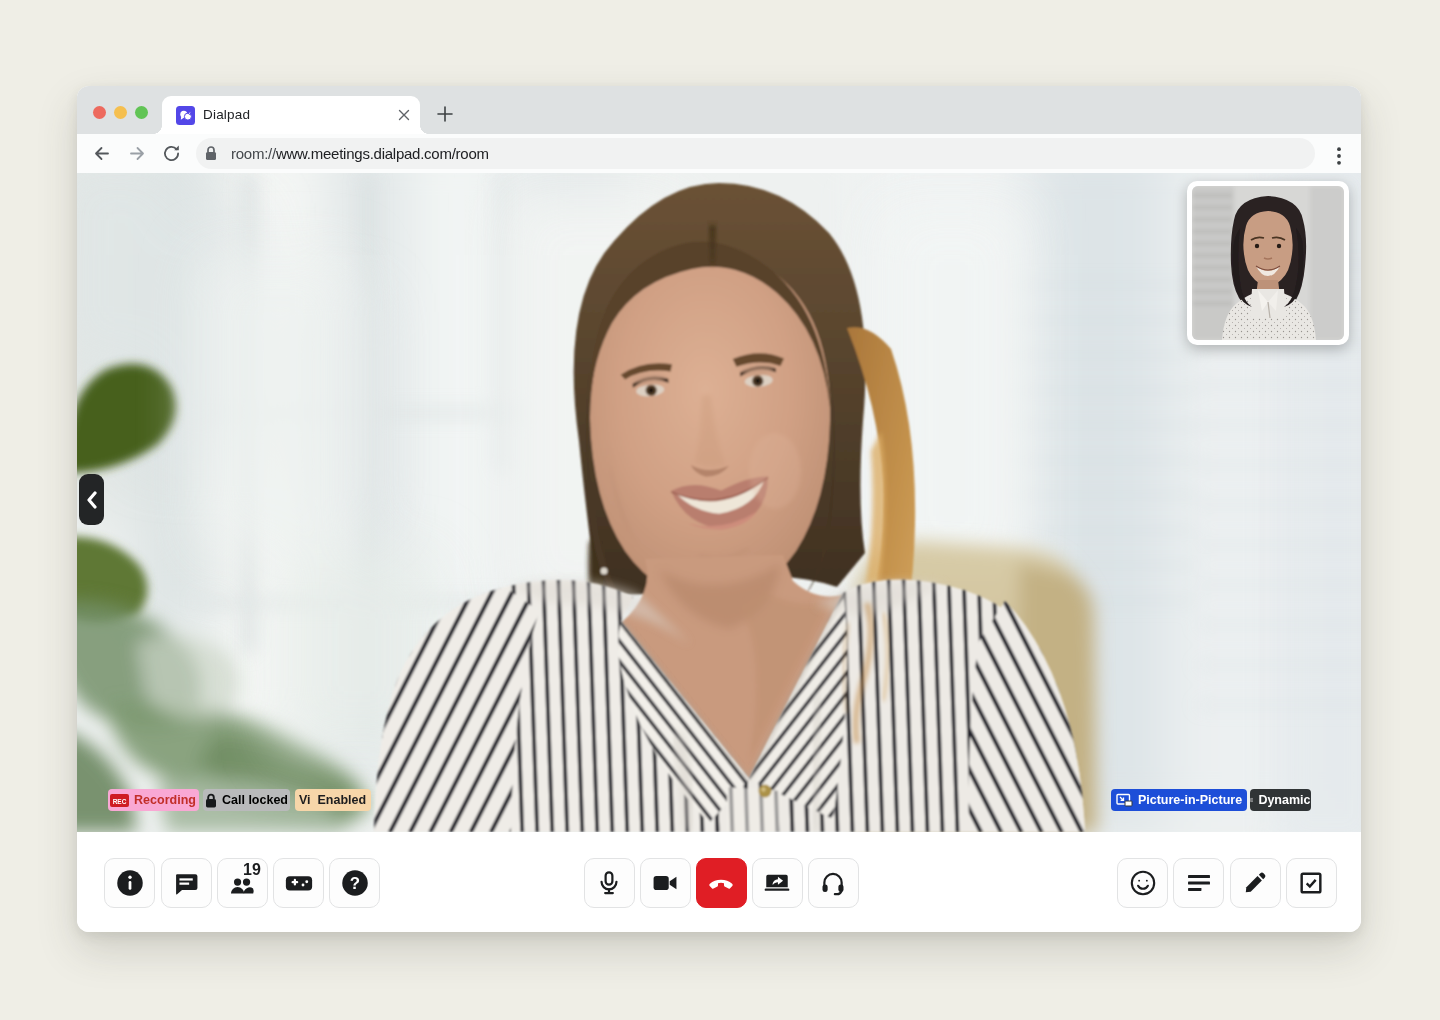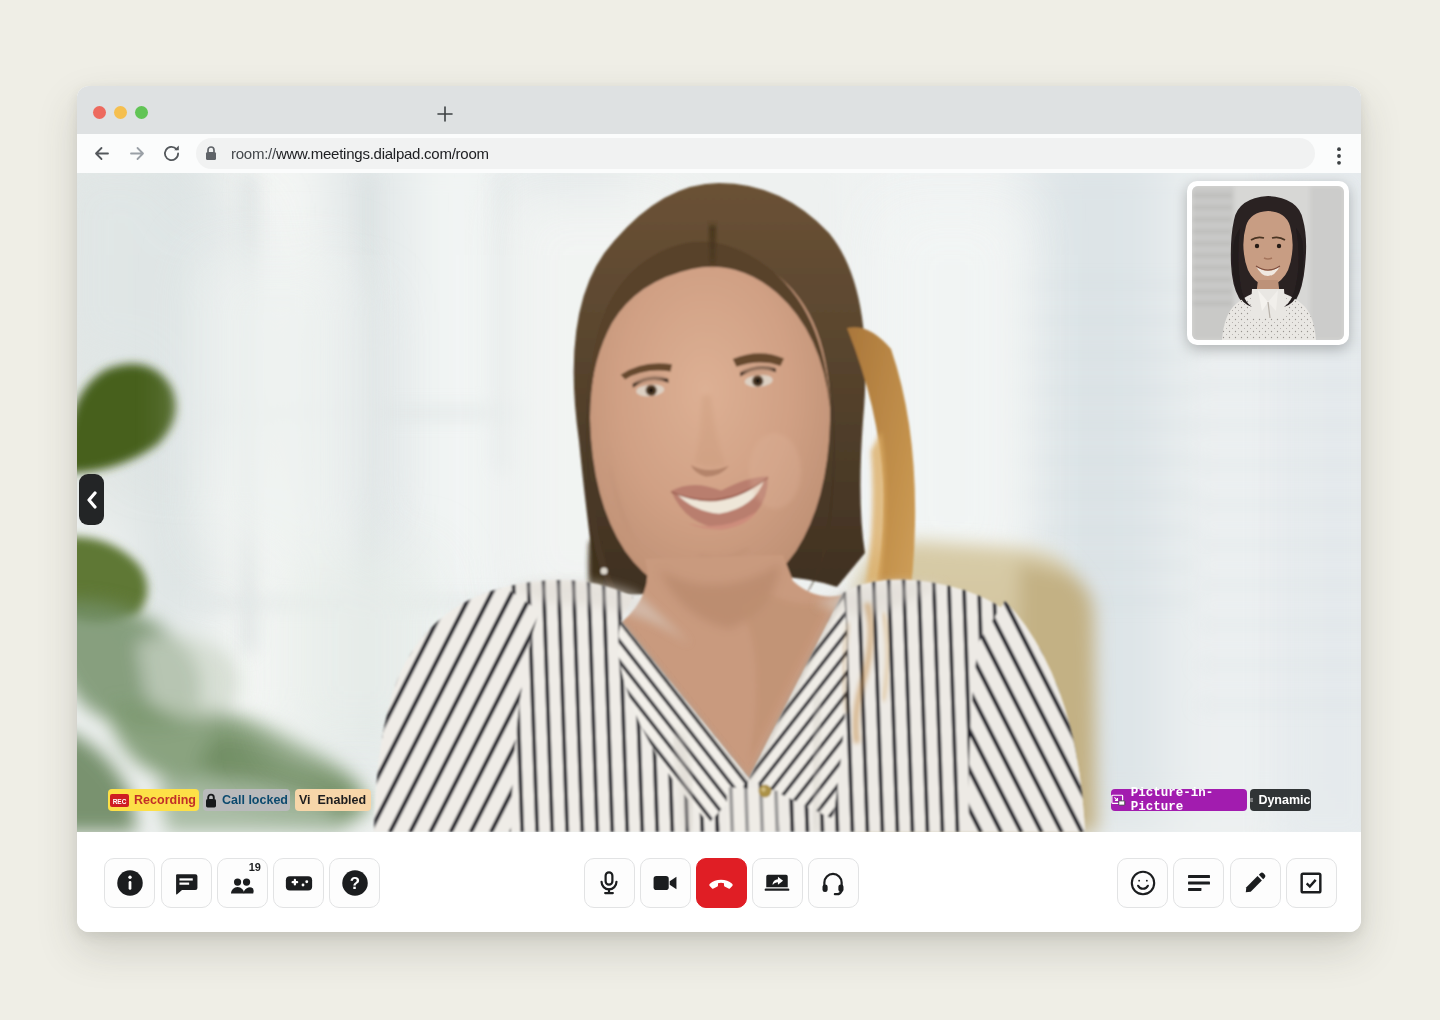--- a/index.html
+++ b/index.html
@@ -24,38 +24,51 @@
   .pill { position:absolute; left:119px; top:4px; width:1119px; height:31px; background:#f1f2f2; border-radius:16px; }
   .url { position:absolute; left:35px; top:6.5px; font-size:15px; letter-spacing:-0.25px; color:#202124; white-space:nowrap; }
   .url .scheme { color:#44484c; }
   .dots { position:absolute; right:20px; top:13px; }
   
   .content { position:absolute; left:0; top:87px; width:1284px; height:659px; background:#e8ecec; overflow:hidden; }
   .chev { position:absolute; left:2px; top:301px; width:25px; height:51px; background:#232526; border-radius:9px;
           display:flex; align-items:center; justify-content:center; }
   .badge { position:absolute; height:22px; border-radius:4px; display:flex; align-items:center;
            justify-content:center; font-size:12.5px; font-weight:bold; }
-  .b-rec { left:30.5px; top:616px; width:91px; background:#fde047; color:#c22e28; }
-  .b-lock { left:126px; top:616px; width:87px; background:#b9babb; color:#0c4a6e; }
+  .b-rec { left:30.5px; top:616px; width:91px; background:#f9a8d4; color:#c22e28; }
+  .b-lock { left:126px; top:616px; width:87px; background:#b9babb; color:#000000; }
   .b-vi  { left:217.5px; top:616px; width:76px; background:#f7d6a9; color:#1d1d1f; }
-  .b-pip { left:1034px; top:616px; width:136px; background:#a21caf; color:#fff;font-family:Liberation Mono, monospace; }
+  .b-pip { left:1034px; top:616px; width:136px; background:#1d4ed8; color:#fff; }
   .b-dyn { left:1172.5px; top:616px; width:61px; background:#303436; color:#fff; }
   
   .toolbar { position:absolute; left:0; top:746px; width:1284px; height:100px; background:#fff; }
   .btn { position:absolute; top:26px; width:51px; height:50px; background:#fdfdfd;
          border:1px solid #e2e3e4; border-radius:10px; display:flex; align-items:center; justify-content:center; }
   .btn.red { background:#e01e25; border-color:#e01e25; }
 </style>
 </head>
 <body>
 <div class="win">
   <div class="tabbar">
     <div class="tl" style="left:16px; background:#ed6a5e;"></div>
     <div class="tl" style="left:37px; background:#f5bf4f;"></div>
     <div class="tl" style="left:58px; background:#61c455;"></div>
+    <div class="tab">
+      <svg style="position:absolute;left:14px;top:10px" width="19" height="19" viewBox="0 0 19 19">
+        <rect width="19" height="19" rx="3.5" fill="#5347e8"></rect>
+        <circle cx="7.8" cy="8.2" r="3.5" fill="#fff"></circle>
+        <path d="M5.2 10.4 L4.8 13.8 L8.2 11.6 Z" fill="#fff"></path>
+        <circle cx="11.9" cy="10.6" r="3.5" fill="#fff" stroke="#5347e8" stroke-width="1"></circle>
+        <path d="M14.2 8.6 L15.2 5.2 L11.8 7.2 Z" fill="#fff" stroke="#5347e8" stroke-width="1"></path>
+      </svg>
+      <span class="tab-title">Dialpad</span>
+      <svg style="position:absolute;right:10px;top:13px" width="12" height="12" viewBox="0 0 12 12">
+        <path d="M1.5 1.5 L10.5 10.5 M10.5 1.5 L1.5 10.5" stroke="#5f6368" stroke-width="1.4" stroke-linecap="round"></path>
+      </svg>
+    </div>
     <svg class="plus" viewBox="0 0 30 30">
       <path d="M15 8 V22 M8 15 H22" stroke="#3c4043" stroke-width="1.6" stroke-linecap="round"></path>
     </svg>
   </div>
   <div class="urlrow">
     <svg style="position:absolute;left:15px;top:10px" width="20" height="19" viewBox="0 0 20 19">
       <path d="M16 9.5 H4 M4 9.5 L9.5 4 M4 9.5 L9.5 15" stroke="#54585c" stroke-width="1.8" stroke-linecap="round" stroke-linejoin="round"></path>
     </svg>
     <svg style="position:absolute;left:50px;top:10px" width="20" height="19" viewBox="0 0 20 19">
       <path d="M4 9.5 H16 M16 9.5 L10.5 4 M16 9.5 L10.5 15" stroke="#9aa0a6" stroke-width="1.8" stroke-linecap="round" stroke-linejoin="round"></path>
@@ -399,21 +412,21 @@
         </svg>
     </div>
     <div class="btn" style="left:83.6px">
       <svg width="28" height="28" viewBox="0 0 24 24">
           <path d="M4 4.5 h16 a1.8 1.8 0 0 1 1.8 1.8 v10 a1.8 1.8 0 0 1 -1.8 1.8 H8.6 L4.4 21.6 q-.9.7-.9-.5 V6.3 A1.8 1.8 0 0 1 4 4.5 Z" fill="#1b1d1f"></path>
           <rect x="6.4" y="8" width="11.4" height="1.9" fill="#fff"></rect>
           <rect x="6.4" y="11.6" width="8.3" height="1.9" fill="#fff"></rect>
         </svg>
     </div>
     <div class="btn" style="left:139.9px">
-      <span style="position:absolute;top:2px;right:6px;font-size:11px;font-weight:bold;color:#1b1d1f">19</span>
+      <span style="position:absolute;top:2px;right:6px;font-size:16px;font-weight:bold;color:#1b1d1f">19</span>
       <svg width="28" height="28" viewBox="0 0 24 24" style="margin-top:6px">
           <circle cx="8.2" cy="8.6" r="3.1" fill="#1b1d1f"></circle>
           <path d="M2.5 18.5 a5.7 5.7 0 0 1 11.4 0 Z" fill="#1b1d1f"></path>
           <circle cx="15.9" cy="8.6" r="3.1" fill="#1b1d1f"></circle>
           <path d="M13.4 18.5 a5.2 5.2 0 0 1 8.1 -4.4 a5.6 5.6 0 0 1 0.1 4.4 Z" fill="#1b1d1f"></path>
         </svg>
     </div>
     <div class="btn" style="left:196.1px">
       <svg width="30" height="30" viewBox="0 0 24 24">
           <rect x="1.5" y="6.5" width="21" height="11.5" rx="3.2" fill="#1b1d1f"></rect>

